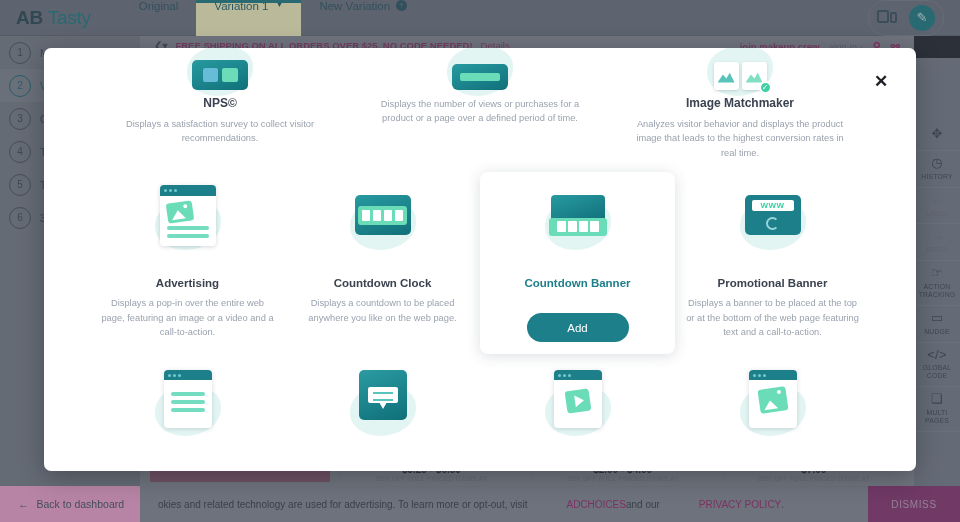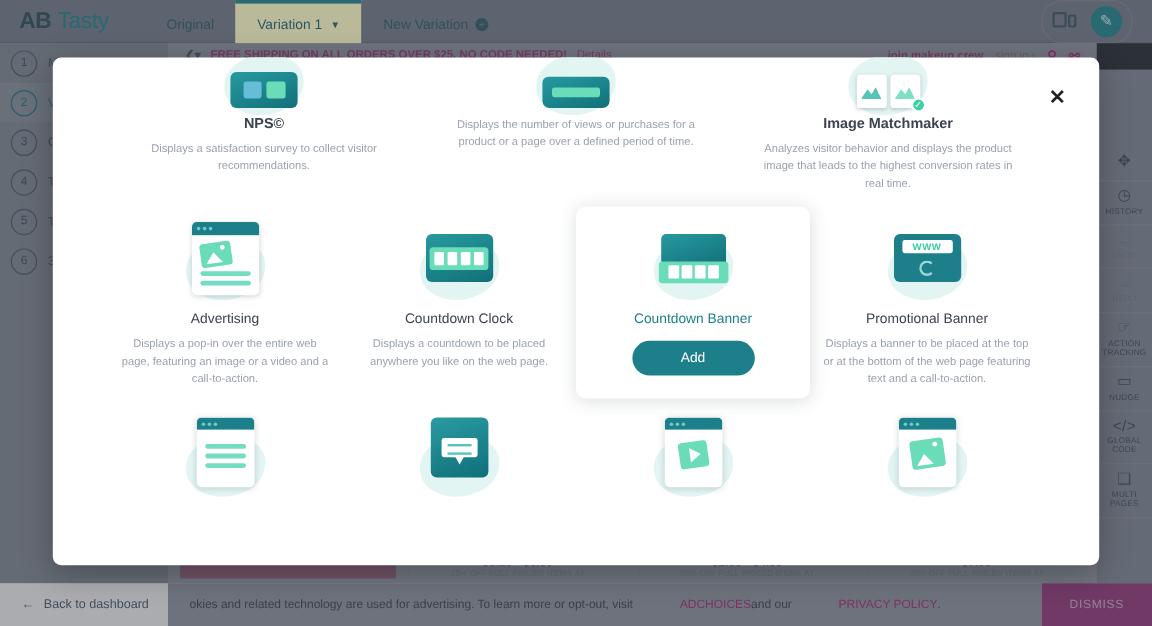--- a/index.html
+++ b/index.html
@@ -16,21 +16,21 @@
 
   .topbar {
     position: absolute; top: 0; left: 0; right: 0; height: 36px;
     background: #6f7681; display: flex; align-items: center;
     border-bottom: 1px solid #646b76;
   }
   .logo { margin-left: 16px; font-size: 19px; font-weight: bold; color: #2b4a55; letter-spacing: -0.3px; }
   .logo .t { color: #1f7f86; font-weight: 500; font-style: normal; }
   .tabs { display: flex; margin-left: 30px; height: 36px; }
   .tab {
-    display: flex; align-items: center; padding: 0 18px; height: 42px;
+    display: flex; padding: 0 18px; height: 42px;
     font-size: 11.5px; color: #2e5763; position: relative; cursor: pointer;
   }
   .tab.active { background: #fef9c3; color: #20636f; }
   .tab.active::before {
     content: ""; position: absolute; top: 0; left: 0; right: 0; height: 3px; background: #1f7f86;
   }
   .tab .caret { margin-left: 7px; font-size: 8px; }
   .tab .plus-circle {
     margin-left: 6px; width: 11px; height: 11px; border-radius: 50%;
     background: #2e5763; color: #6f7681; font-size: 9px; line-height: 11px; text-align: center;
@@ -100,21 +100,21 @@
     width: 46px; padding: 5px 2px 6px; text-align: center; font-size: 6.8px; line-height: 1.15;
     letter-spacing: 0.2px; border-bottom: 1px solid #858b94; color: #3c4a55;
   }
   .rightrail .tool .gl { display: block; font-size: 13px; margin-bottom: 2px; }
   .rightrail .tool.dim { color: #6e757f; }
   .rightrail .dark-cap { position: absolute; top: 0; right: 0; width: 46px; height: 22px; background: #23272e; }
 
   
   .bottombar {
     position: absolute; left: 0; bottom: 0; width: 100%; height: 36px;
-    background: #e5e5e5; display: flex; align-items: center;
+    background: #f9a8d4; display: flex; align-items: center;
   }
   .back-dash { width: 140px; display: flex; align-items: center; gap: 8px; padding-left: 18px; font-size: 10.5px; color: #4a555f; }
   .cookie {
     flex: 1; height: 36px; background: #878c95; display: flex; align-items: center;
     font-size: 10px; color: #3a3f47; padding-left: 18px;
   }
   .cookie a { color: #a02a6e; text-decoration: none; margin-left: 39px; }
   .dismiss {
     width: 92px; height: 36px; background: #8c3574; color: #c5a3bb;
     display: flex; align-items: center; justify-content: center; font-size: 10px; letter-spacing: 0.6px;
@@ -186,25 +186,25 @@
     border-bottom: 1px solid #e8ecef; margin-bottom: 0;
   }
 
   .card-row { display: flex; padding-top: 12px; }
   .card {
     flex: 1; text-align: center; padding: 14px 10px 10px; border-radius: 8px; position: relative;
   }
   .card.selected {
     box-shadow: 0 2px 14px rgba(40,60,80,0.17); background: #fff;
   }
-  .card .ctitle { font-size: 11.5px; font-weight: normal; color: #3b4250; margin-top: 16px; }
+  .card .ctitle { font-size: 11.5px; font-weight: bold; color: #3b4250; margin-top: 33px; }
   .card.selected .ctitle { color: #1d7f8a; }
   .card .cdesc { font-size: 9.3px; color: #9aa2ae; line-height: 1.55; margin-top: 7px; }
   .add-btn {
-    margin: 12px auto 2px; width: 102px; height: 29px; border-radius: 16px;
+    margin: 24px auto 2px; width: 102px; height: 29px; border-radius: 16px;
     background: #1d7f8a; color: #fff; font-size: 11.5px; border: none; cursor: pointer;
     display: flex; align-items: center; justify-content: center; font-family: inherit;
   }
   .card .icon-wrap { height: 58px; display: flex; align-items: center; justify-content: center; position: relative; }
 
   .row-bottom { display: flex; padding-top: 16px; }
   .rb { flex: 1; display: flex; justify-content: center; position: relative; height: 70px; align-items: flex-start; }
   .win2 { width: 48px; height: 58px; background: #fff; border-radius: 4px; box-shadow: 0 1px 5px rgba(40,60,70,0.18); overflow: hidden; }
   .win2 .bar { height: 10px; background: #1d7f8a; display: flex; align-items: center; gap: 2px; padding-left: 4px; }
   .win2 .dot { width: 3px; height: 3px; border-radius: 50%; background: #6fc9cd; }

